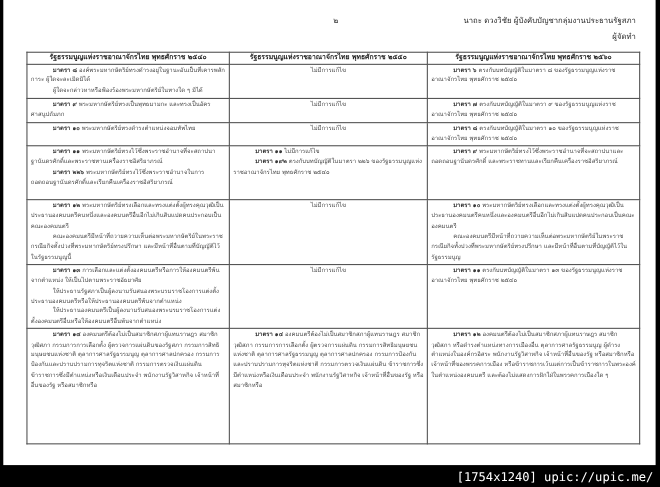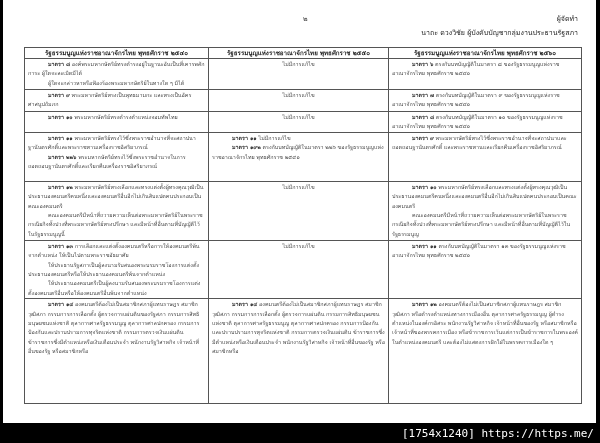--- a/index.html
+++ b/index.html
@@ -44,22 +44,22 @@
     position: absolute; right: 6px; top: 427px; color: #fff; font-size: 11px;
     font-family: "DejaVu Sans Mono", monospace; letter-spacing: 0px;
   }
 </style>
 </head>
 <body>
 
 <div class="page">
   <div class="page-num">๒</div>
   <div class="author">
+    <div>นาถะ ดวงวิชัย ผู้บังคับบัญชากลุ่มงานประธานรัฐสภา</div>
     <div>ผู้จัดทำ</div>
-    <div>นาถะ ดวงวิชัย ผู้บังคับบัญชากลุ่มงานประธานรัฐสภา</div>
   </div>
 
   <table class="cmp">
     <colgroup>
         <col class="c1">
         <col class="c2">
         <col class="c3">
       </colgroup>
     <thead>
       <tr>
@@ -151,13 +151,13 @@
           </td>
           <td>
             <p class="ind"><span class="art">มาตรา ๑๒</span>  <span>องคมนตรีต้องไม่เป็นสมาชิกสภาผู้แทนราษฎร สมาชิกวุฒิสภา หรือดำรงตำแหน่งทางการเมืองอื่น ตุลาการศาลรัฐธรรมนูญ ผู้ดำรงตำแหน่งในองค์กรอิสระ พนักงานรัฐวิสาหกิจ เจ้าหน้าที่อื่นของรัฐ หรือสมาชิกหรือเจ้าหน้าที่ของพรรคการเมือง หรือข้าราชการเว้นแต่การเป็นข้าราชการในพระองค์ในตำแหน่งองคมนตรี และต้องไม่แสดงการฝักใฝ่ในพรรคการเมืองใด ๆ</span></p>
           </td>
         </tr>
       </tbody>
   </table>
 </div>
 
 <div class="bar"></div>
-<div class="watermark">[1754x1240] https://https.me/</div>
+<div class="watermark">[1754x1240] upic://upic.me/</div>
 
 </body></html>

